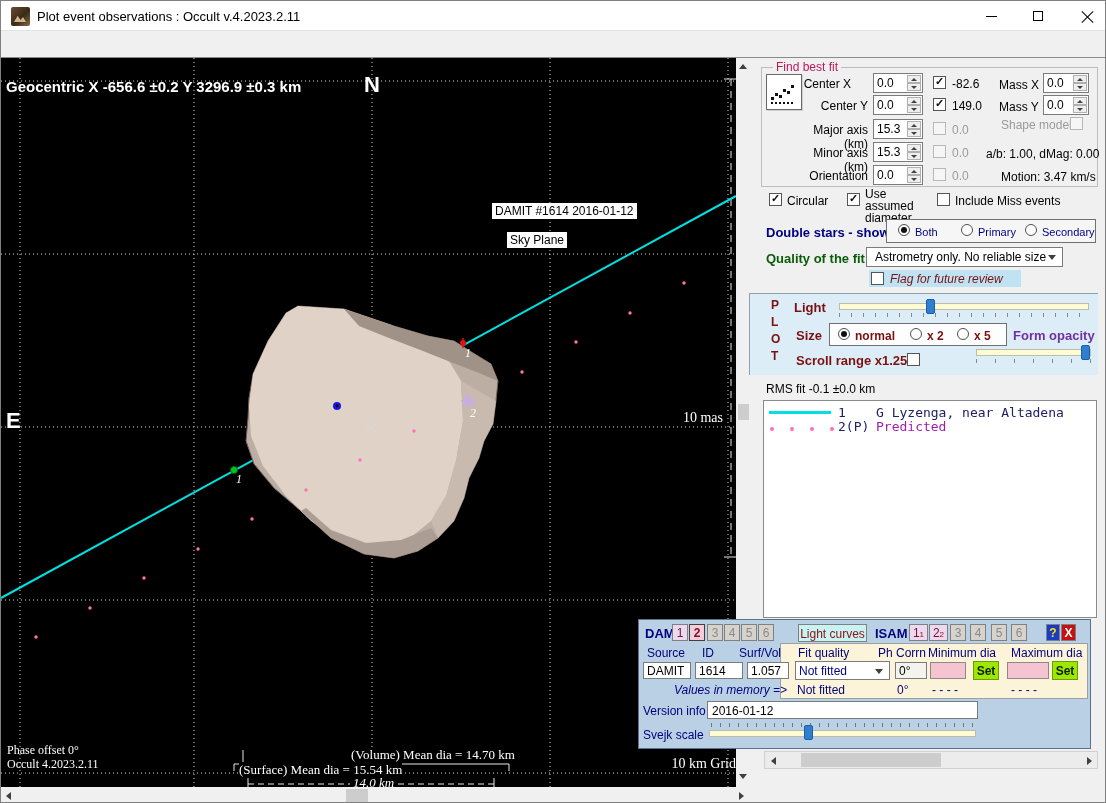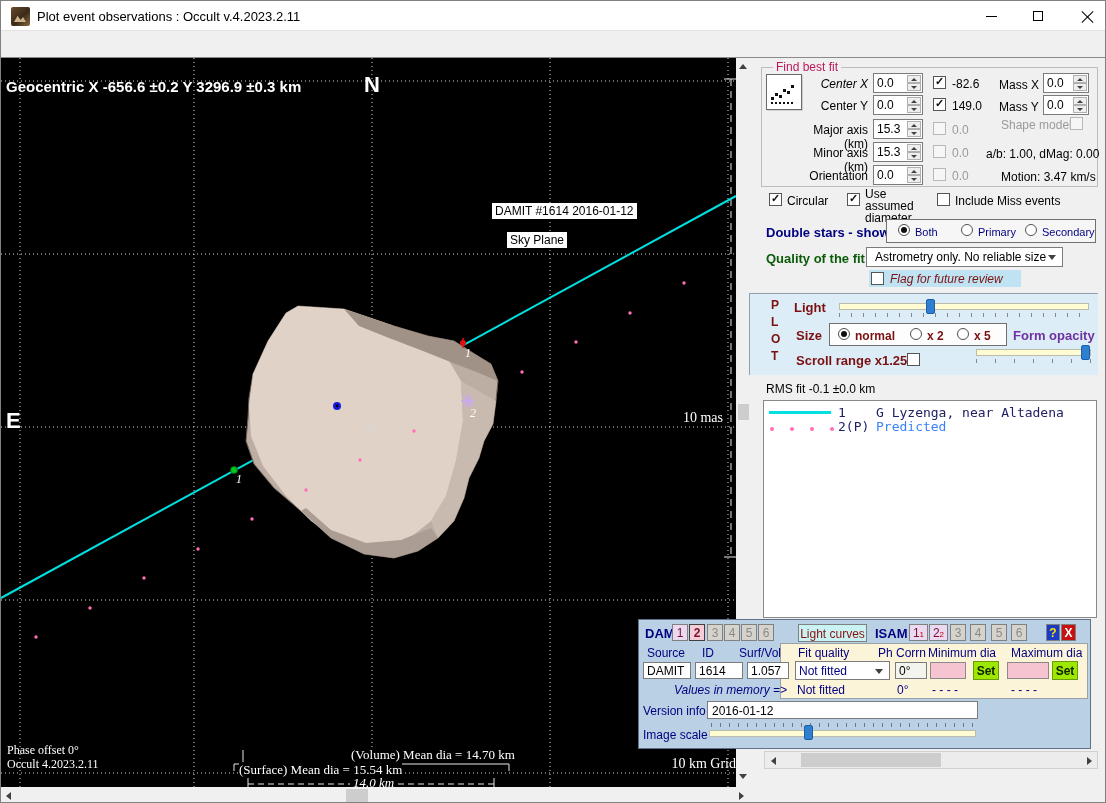--- a/index.html
+++ b/index.html
@@ -244,21 +244,21 @@
         <rect x="4" y="27" width="2" height="2"></rect>
           <rect x="8" y="27" width="2" height="2"></rect>
         <rect x="12" y="27" width="2" height="2"></rect>
           <rect x="16" y="27" width="2" height="2"></rect>
         <rect x="20" y="27" width="2" height="2"></rect>
           <rect x="24" y="27" width="2" height="2"></rect>
       </g>
     </svg>
   </div>
 
-  <div class="abs t12" style="left:805px;top:76px;width:62px;text-align:right;font-style:italic;">Center X</div>
+  <div class="abs t12" style="left:788px;top:76px;width:62px;text-align:right;">Center X</div>
   <div class="abs spinner" style="left:872px;top:72px;width:50px;height:20px;">
     <span class="spinval">0.0</span>
     <span class="spinbtn up"></span>
       <span class="spinbtn dn"></span>
   </div>
   <div class="abs cb checked" style="left:932px;top:75px;"></div>
   <div class="abs t12" style="left:951px;top:76px;">-82.6</div>
   <div class="abs t12" style="left:998px;top:77px;">Mass X</div>
   <div class="abs spinner" style="left:1042px;top:72px;width:46px;height:20px;">
     <span class="spinval">0.0</span>
@@ -371,21 +371,21 @@
     <div class="abs mono" style="left:112px;top:4px;font-size:13px;color:#202066;">G Lyzenga, near Altadena</div>
     <svg width="70" height="8" style="position:absolute;left:2px;top:24px;">
       <g fill="#ff70b8">
           <circle cx="6" cy="4" r="2"></circle>
           <circle cx="26" cy="4" r="2"></circle>
           <circle cx="46" cy="4" r="2"></circle>
           <circle cx="66" cy="4" r="2"></circle>
         </g>
     </svg>
     <div class="abs mono" style="left:74px;top:18px;font-size:13px;color:#202066;">2(P)</div>
-    <div class="abs mono" style="left:112px;top:18px;font-size:13px;color:#3b82f6;">Predicted</div>
+    <div class="abs mono" style="left:112px;top:18px;font-size:13px;color:#a21caf;">Predicted</div>
   </div>
 
   <div class="abs damit-panel">
     <div class="abs t13 bold navy" style="left:6px;top:6px;">DAMIT</div>
     <div class="dbtn lav" style="left:33px;">1</div>
     <div class="dbtn pink" style="left:50px;">2</div>
     <div class="dbtn" style="left:68px;">3</div>
     <div class="dbtn" style="left:85px;">4</div>
     <div class="dbtn" style="left:102px;">5</div>
     <div class="dbtn" style="left:119px;">6</div>
@@ -421,21 +421,21 @@
     <div class="abs setbtn" style="left:413px;top:41px;width:26px;height:19px;">Set</div>
 
     <div class="abs t12 navy" style="left:8px;top:63px;width:140px;text-align:right;font-style:italic;">Values in memory =&gt;</div>
     <div class="abs t12 navy" style="left:158px;top:63px;">Not fitted</div>
     <div class="abs t12 navy" style="left:258px;top:63px;">0°</div>
     <div class="abs t12 navy" style="left:293px;top:63px;">- - - -</div>
     <div class="abs t12 navy" style="left:372px;top:63px;">- - - -</div>
 
     <div class="abs t12 navy" style="left:4px;top:84px;">Version info</div>
     <div class="abs field navy" style="left:68px;top:81px;width:271px;height:18px;padding:2px 4px;">2016-01-12</div>
-    <div class="abs t12 navy" style="left:4px;top:108px;">Image scale</div>
+    <div class="abs t12 navy" style="left:4px;top:108px;">Svejk scale</div>
     <div class="abs ticks" style="left:72px;top:103px;width:263px;background:repeating-linear-gradient(to right,#777 0 1px,transparent 1px 9px);"></div>
     <div class="abs slider-track" style="left:70px;top:110px;width:267px;"></div>
     <div class="abs slider-thumb" style="left:165px;top:105px;"></div>
   </div>
 
   <div class="abs" style="left:763px;top:750px;width:334px;height:18px;background:#ececec;border:1px solid #d0d0d0;">
     <div class="arr arr-l" style="left:6px;top:5px;"></div>
     <div class="abs sbthumb" style="left:36px;top:1px;width:140px;height:14px;"></div>
     <div class="arr arr-r" style="left:322px;top:5px;"></div>
   </div>

